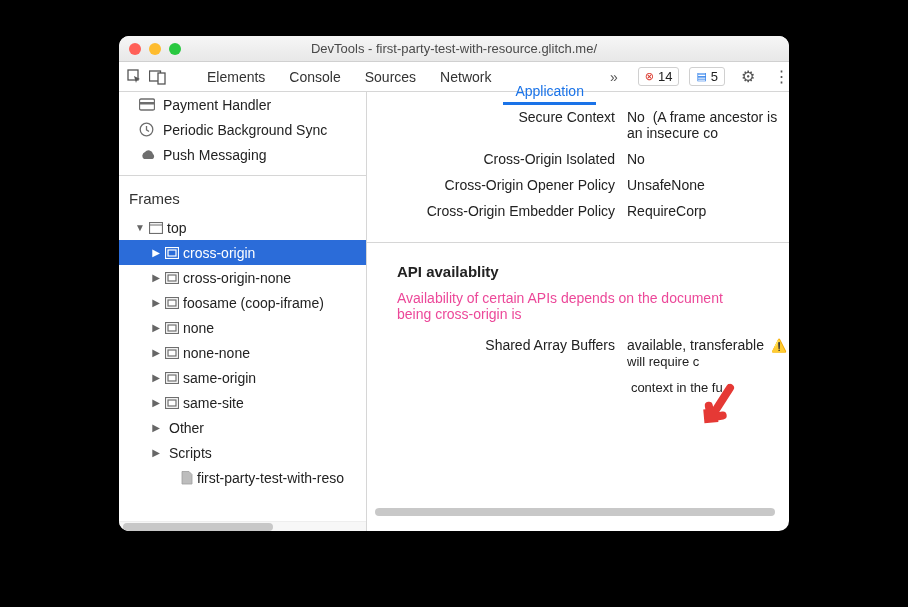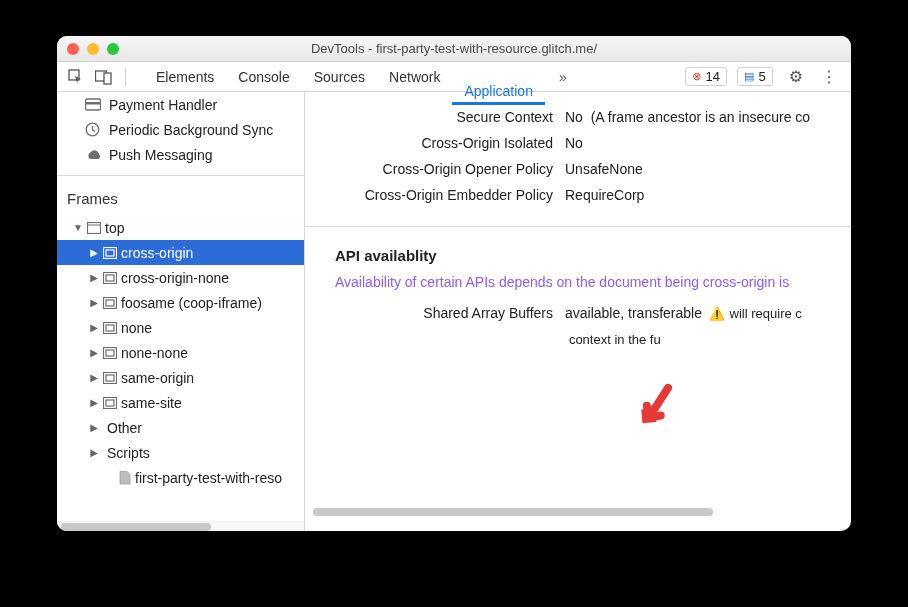--- a/index.html
+++ b/index.html
@@ -1,17 +1,17 @@
 <!DOCTYPE html>
 <html><head>
 <meta charset="utf-8">
 <style>
 * { box-sizing: border-box; margin: 0; padding: 0; }
 body { background: #000; font-family: -apple-system, BlinkMacSystemFont, "Segoe UI", sans-serif; font-size: 13px; color: #222; display: flex; justify-content: center; align-items: flex-start; padding-top: 36px; }
-.window { width: 794px; height: 495px; background: #fff; border-radius: 10px; box-shadow: 0 20px 60px rgba(0,0,0,.6); overflow: hidden; display: flex; flex-direction: column; position: relative; }
+.window { width: 670px; height: 495px; background: #fff; border-radius: 10px; box-shadow: 0 20px 60px rgba(0,0,0,.6); overflow: hidden; display: flex; flex-direction: column; position: relative; }
 .titlebar { height: 26px; background: linear-gradient(#f6f6f6,#e8e8e8); border-bottom: 1px solid #d0d0d0; display: flex; align-items: center; position: relative; }
 .traffic { display: flex; gap: 8px; margin-left: 10px; }
 .dot { width: 12px; height: 12px; border-radius: 50%; }
 .dot.red { background: #ff5f57; }
 .dot.yellow { background: #febc2e; }
 .dot.green { background: #28c840; }
 .title { position: absolute; left: 0; right: 0; text-align: center; font-size: 13px; color: #4a4a4a; pointer-events: none; }
 .toolbar { height: 30px; border-bottom: 1px solid #d6d6d6; display: flex; align-items: center; padding: 0 8px; gap: 6px; }
 .tool-icon { width: 22px; height: 22px; display: flex; align-items: center; justify-content: center; color: #555; }
 .tabs { display: flex; align-items: center; margin-left: 8px; gap: 0; }
@@ -19,37 +19,37 @@
 .tab.active { color: #1a73e8; border-bottom: 3px solid #1a73e8; padding-bottom: 3px; margin-top: 28px; }
 .chev { padding: 4px 8px; color: #555; font-size: 14px; }
 .spacer { flex: 1; }
 .badge { display: flex; align-items: center; gap: 4px; border: 1px solid #d0d0d0; border-radius: 3px; padding: 1px 6px; font-size: 13px; margin-right: 4px; }
 .badge .ico { font-size: 11px; }
 .badge.err .ico { color: #d93025; }
 .badge.msg .ico { color: #1a73e8; }
 .gear, .vdots { padding: 0 6px; color: #555; font-size: 16px; cursor: pointer; }
 .body { flex: 1; display: flex; overflow: hidden; }
 .sidebar { width: 248px; border-right: 1px solid #d6d6d6; overflow: hidden; display: flex; flex-direction: column; }
-.tree-item { display: flex; align-items: center; height: 25px; padding-left: 28px; gap: 8px; color: #222; font-size: 14px; cursor: pointer; }
+.tree-item { display: flex; align-items: center; height: 25px; padding-left: 20px; gap: 8px; color: #222; font-size: 14px; cursor: pointer; }
 .tree-item .ico { width: 16px; color: #6e6e6e; text-align: center; }
 .section-header { font-size: 15px; color: #333; padding: 14px 10px 8px; }
 .frame-row { display: flex; align-items: center; height: 25px; font-size: 14px; cursor: pointer; white-space: nowrap; overflow: hidden; }
 .frame-row .arrow { width: 10px; color: #666; font-size: 10px; text-align: center; }
 .frame-row .frame-ico { color: #6e6e6e; margin: 0 4px; }
 .frame-row.selected { background: #2b6cd9; color: #fff; }
 .frame-row.selected .arrow, .frame-row.selected .frame-ico { color: #fff; }
 .scrollbar-h { height: 10px; background: #f7f7f7; border-top: 1px solid #eee; position: relative; }
 .scrollbar-h .thumb { position: absolute; height: 8px; top: 1px; left: 4px; width: 150px; background: #c8c8c8; border-radius: 4px; }
 .main { flex: 1; overflow: hidden; position: relative; display: flex; flex-direction: column; }
 .details { padding: 12px 8px 12px 0; }
 .row { display: flex; padding: 5px 0; font-size: 14px; }
 .row .label { width: 260px; text-align: right; color: #222; padding-right: 12px; }
 .row .value { flex: 1; color: #222; }
 .section-title { font-weight: 600; font-size: 15px; padding: 14px 30px 6px; }
-.section-desc { font-size: 14px; padding: 4px 30px 10px; color: #8b5cf6; }
+.section-desc { font-size: 14px; padding: 4px 30px 10px; color: #ec4899; }
 .divider { height: 1px; background: #d6d6d6; margin: 6px 0; }
 .warn { font-size: 13px; }
 .link { color: #1a73e8; text-decoration: underline; cursor: pointer; }
 .arrow-annot { position: absolute; color: #e53935; font-size: 36px; font-weight: bold; pointer-events: none; }
 .main-scroll-h { position: absolute; bottom: 14px; left: 8px; right: 8px; height: 10px; }
 .main-scroll-h .thumb { position: absolute; height: 8px; top: 1px; left: 0; width: 400px; background: #c8c8c8; border-radius: 4px; }
 svg { display: block; }
 </style>
 </head>
 <body>

